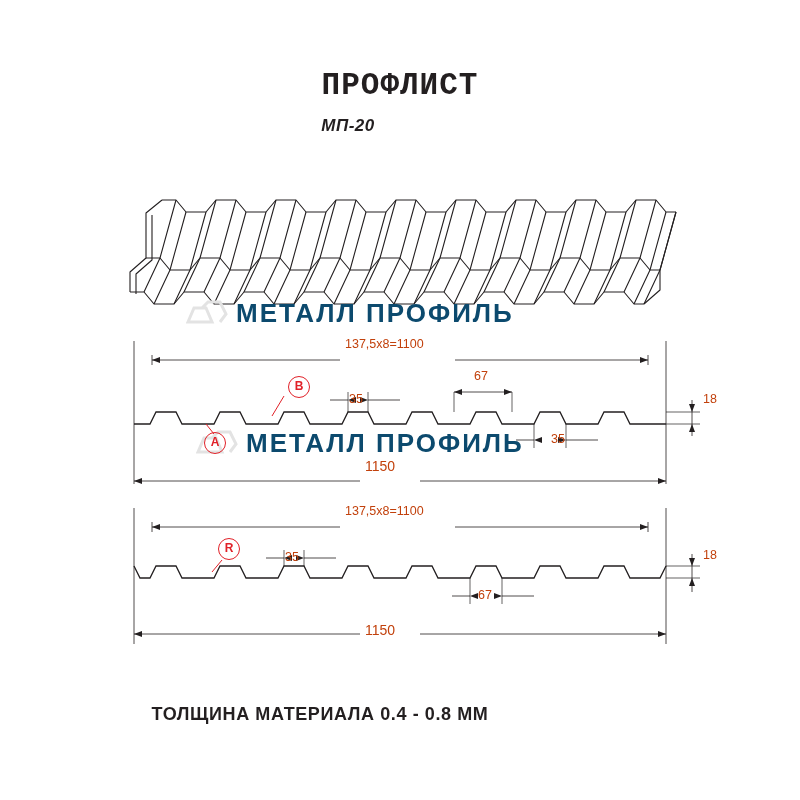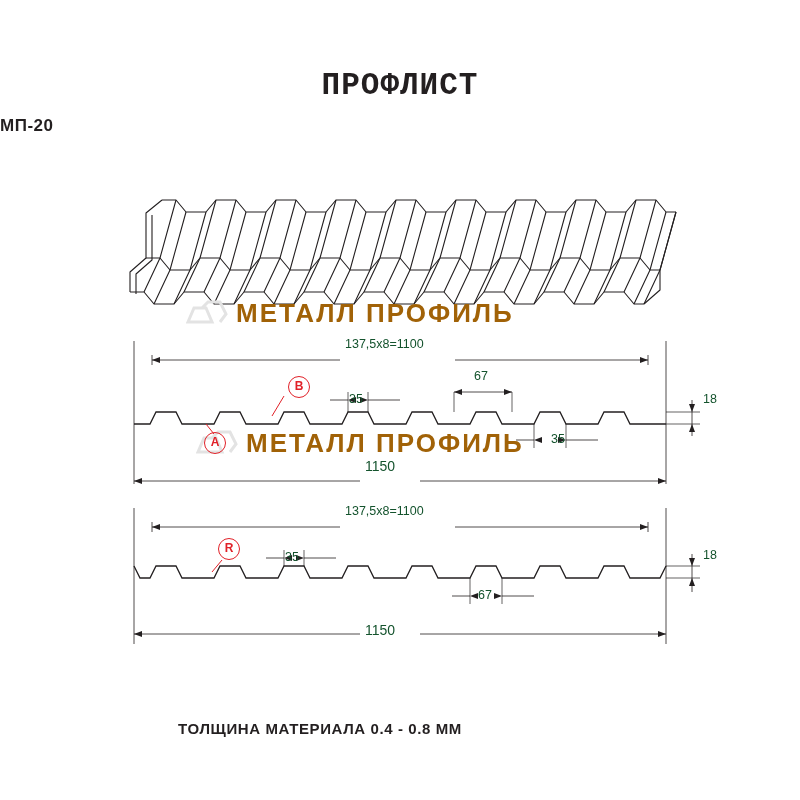--- a/index.html
+++ b/index.html
@@ -28,59 +28,61 @@
     font-size: 31px;
     font-weight: bold;
     letter-spacing: 1px;
     font-family: Liberation Mono, monospace;
   }
   .subtitle {
     position: absolute;
     top: 116px;
     left: 0;
     width: 696px;
+    text-align: center;
     font-size: 17px;
     font-weight: bold;
     letter-spacing: 0.5px;
+    font-style: italic;
   }
   .footer {
     position: absolute;
-    top: 720px;
+    top: 704px;
     left: 0;
     width: 640px;
     text-align: center;
-    font-size: 15px;
+    font-size: 18px;
     font-weight: bold;
     letter-spacing: 0.6px;
   }
   .svg-layer {
     position: absolute;
     top: 0;
     left: 0;
   }
   .wm {
     position: absolute;
     font-family: "Liberation Sans", sans-serif;
     font-weight: bold;
-    color: #a16207;
+    color: #0c4a6e;
     font-size: 26px;
     letter-spacing: 2px;
     user-select: none;
   }
   .wm1 { top: 298px; left: 236px; }
   .wm2 { top: 428px; left: 246px; }
   .wm-ico {
     position: absolute;
     width: 44px;
     height: 30px;
   }
   .lbl {
     position: absolute;
     font-size: 12.5px;
-    color: #14532d;
+    color: #c2410c;
     white-space: nowrap;
   }
   .circle-lbl {
     position: absolute;
     width: 20px;
     height: 20px;
     border: 1.4px solid #e12128;
     border-radius: 50%;
     color: #e12128;
     font-size: 12px;

